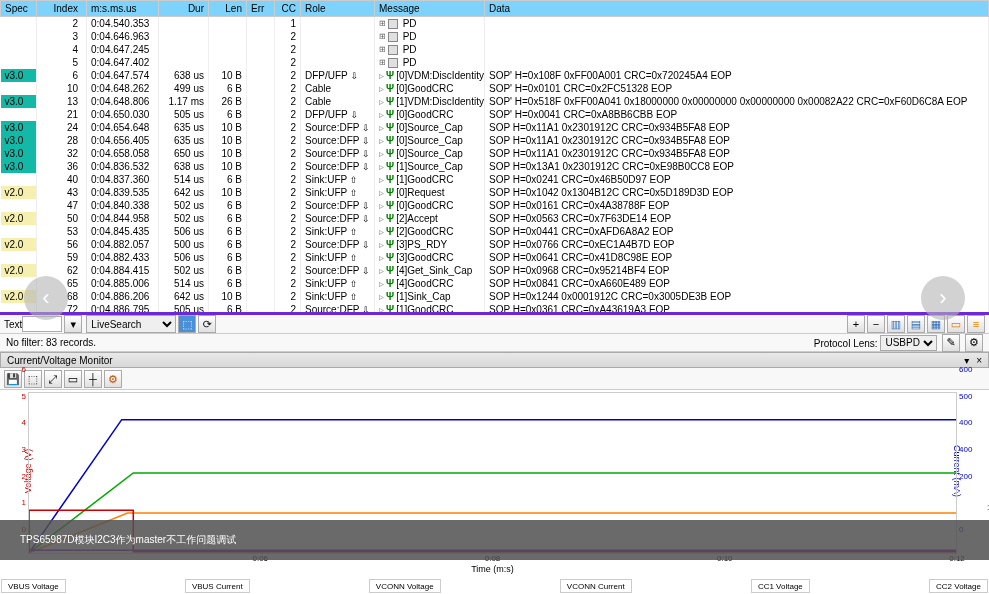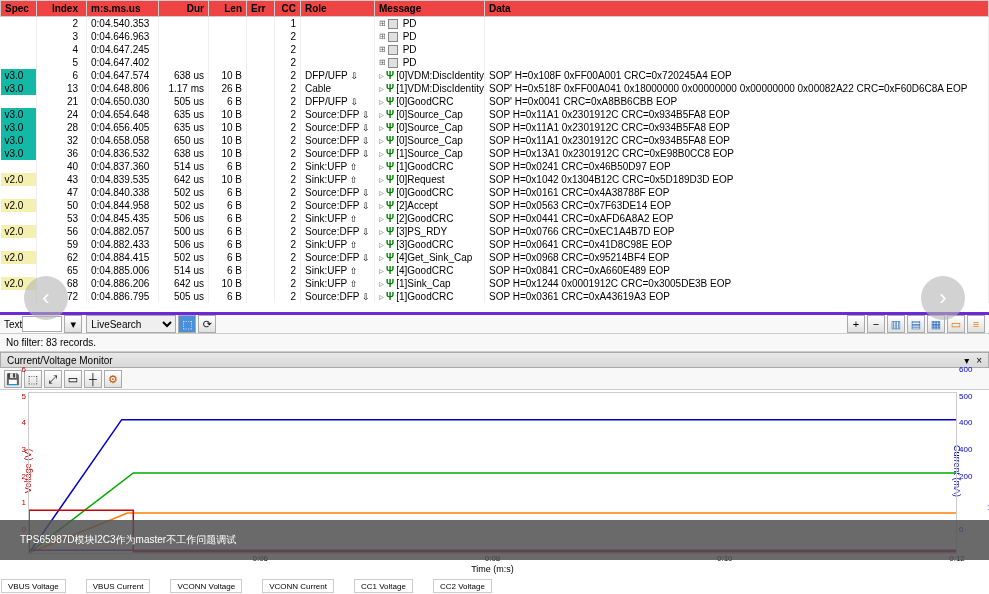--- a/index.html
+++ b/index.html
@@ -1,19 +1,19 @@
 <!DOCTYPE html>
 <html><head>
 <meta charset="utf-8">
 <style>
 * { margin: 0; padding: 0; box-sizing: border-box; font-family: Tahoma, Arial, sans-serif; font-size: 10px; }
 body { background: #fff; width: 989px; height: 594px; overflow: hidden; position: relative; }
 .grid-container { height: 312px; overflow: hidden; background: #fff; }
 table { border-collapse: collapse; width: 100%; table-layout: fixed; }
-th { background: #ef4444; border: 1px solid #ccc; padding: 2px 4px; text-align: left; font-weight: bold; font-size: 10px; white-space: nowrap; overflow: hidden; margin-left: 28px; }
+th { background: #7dd3fc; border: 1px solid #ccc; padding: 2px 4px; text-align: left; font-weight: normal; font-size: 10px; white-space: nowrap; overflow: hidden; margin-left: 28px; }
 td { padding: 1px 4px; font-size: 10px; white-space: nowrap; overflow: hidden; border-right: 1px solid #eee; }
 tr.v30 td:first-child { background: #14b8a6; }
 tr.v20 td:first-child { background: #f5f0b0; }
 .col-spec { width: 36px; }
 .col-idx { width: 50px; text-align: right; padding-right: 8px; }
 .col-time { width: 72px; }
 .col-dur { width: 50px; text-align: right; }
 .col-len { width: 38px; text-align: right; }
 .col-err { width: 28px; }
 .col-cc { width: 26px; text-align: right; }
@@ -42,21 +42,21 @@
 .tick-r { left: 2px; color: #00c; }
 .plot { position: absolute; left: 28px; right: 32px; top: 2px; bottom: 18px; border: 1px solid #ccc; }
 .plot svg { width: 100%; height: 100%; }
 .x-axis { position: absolute; left: 28px; right: 32px; bottom: 0; height: 18px; }
 .x-tick { position: absolute; font-size: 8px; transform: translateX(-50%); }
 .x-label { position: absolute; left: 50%; bottom: -2px; transform: translateX(-50%); font-size: 9px; }
 .caption-overlay { position: absolute; left: 0; right: 0; top: 520px; height: 40px; background: rgba(80,80,80,0.85); color: #fff; font-size: 18px; padding: 8px 20px; display: flex; align-items: center; }
 .nav-circle { position: absolute; width: 44px; height: 44px; border-radius: 50%; background: rgba(180,180,180,0.6); color: #fff; font-size: 22px; display: flex; align-items: center; justify-content: center; top: 276px; cursor: pointer; }
 .nav-left { left: 24px; }
 .nav-right { right: 24px; }
-.legend-strip { position: absolute; bottom: 0; left: 0; right: 0; height: 16px; display: flex; justify-content: flex-start; gap: 20px; padding: 1px; }
+.legend-strip { position: absolute; bottom: 0; left: 0; right: 0; height: 16px; display: flex; justify-content: space-between; gap: 20px; padding: 1px; }
 .legend-item { border: 1px solid #ccc; padding: 0 6px; font-size: 8px; display: flex; align-items: center; }
 .right-tools { display: flex; align-items: center; }
 .msg-cell { display: flex; align-items: center; gap: 2px; }
 .tree-exp { color: #666; font-size: 8px; }
 .tree-pd { color: #999; }
 </style>
 </head>
 <body>
 
 <div class="grid-container">
@@ -158,20 +158,38 @@
           <td class="col-cc">2</td>
           <td class="col-role"><span>DFP/UFP</span> <span class="arrow-down"></span></td>
           <td class="col-msg">
             <span class="msg-cell">
               <span class="tree-pd">▹</span> 
               <span class="icon-usb">Ψ</span> 
               <span>[0]VDM:DiscIdentity</span>
             </span>
           </td>
           <td class="col-data">SOP' H=0x108F 0xFF00A001 CRC=0x720245A4 EOP</td>
+        </tr>
+        <tr>
+          <td class="col-spec"></td>
+          <td class="col-idx">10</td>
+          <td class="col-time">0:04.648.262</td>
+          <td class="col-dur">499 us</td>
+          <td class="col-len">6 B</td>
+          <td class="col-err"></td>
+          <td class="col-cc">2</td>
+          <td class="col-role"><span>Cable</span></td>
+          <td class="col-msg">
+            <span class="msg-cell">
+              <span class="tree-pd">▹</span> 
+              <span class="icon-usb">Ψ</span> 
+              <span>[0]GoodCRC</span>
+            </span>
+          </td>
+          <td class="col-data">SOP' H=0x0101 CRC=0x2FC51328 EOP</td>
         </tr>
         <tr class="v30">
           <td class="col-spec">v3.0</td>
           <td class="col-idx">13</td>
           <td class="col-time">0:04.648.806</td>
           <td class="col-dur">1.17 ms</td>
           <td class="col-len">26 B</td>
           <td class="col-err"></td>
           <td class="col-cc">2</td>
           <td class="col-role"><span>Cable</span></td>
@@ -490,20 +508,26 @@
     <span class="tb-btn" style="color:#3070c0">▥</span>
     <span class="tb-btn" style="color:#3070c0">▤</span>
     <span class="tb-btn" style="color:#3070c0">▦</span>
     <span class="tb-btn" style="color:#e08000">▭</span>
     <span class="tb-btn" style="color:#e08000">≡</span>
   </div>
 </div>
 
 <div class="status-bar">
   <span>No filter: 83 records.</span>
+  <span>
+    <span>Protocol Lens:</span>
+    <select class="lens-select"><option>USBPD</option></select>
+    <span class="tb-btn">✎</span>
+    <span class="tb-btn">⚙</span>
+  </span>
 </div>
 
 <div class="panel-header">
   <span>Current/Voltage Monitor</span>
   <span>
     <span style="cursor:pointer">▾</span>
     <span style="cursor:pointer;margin-left:4px">×</span>
   </span>
 </div>
 

